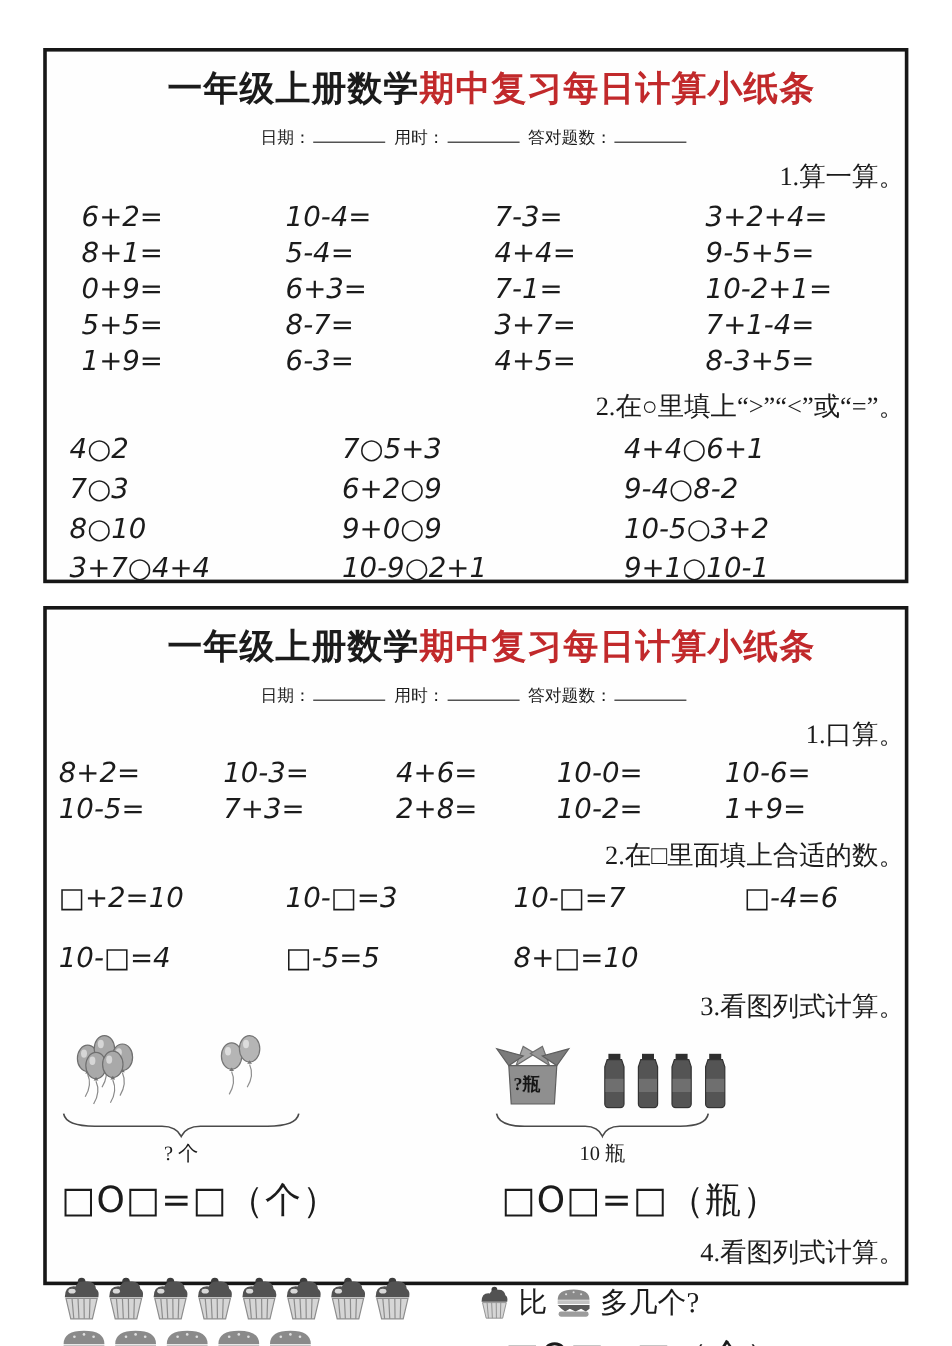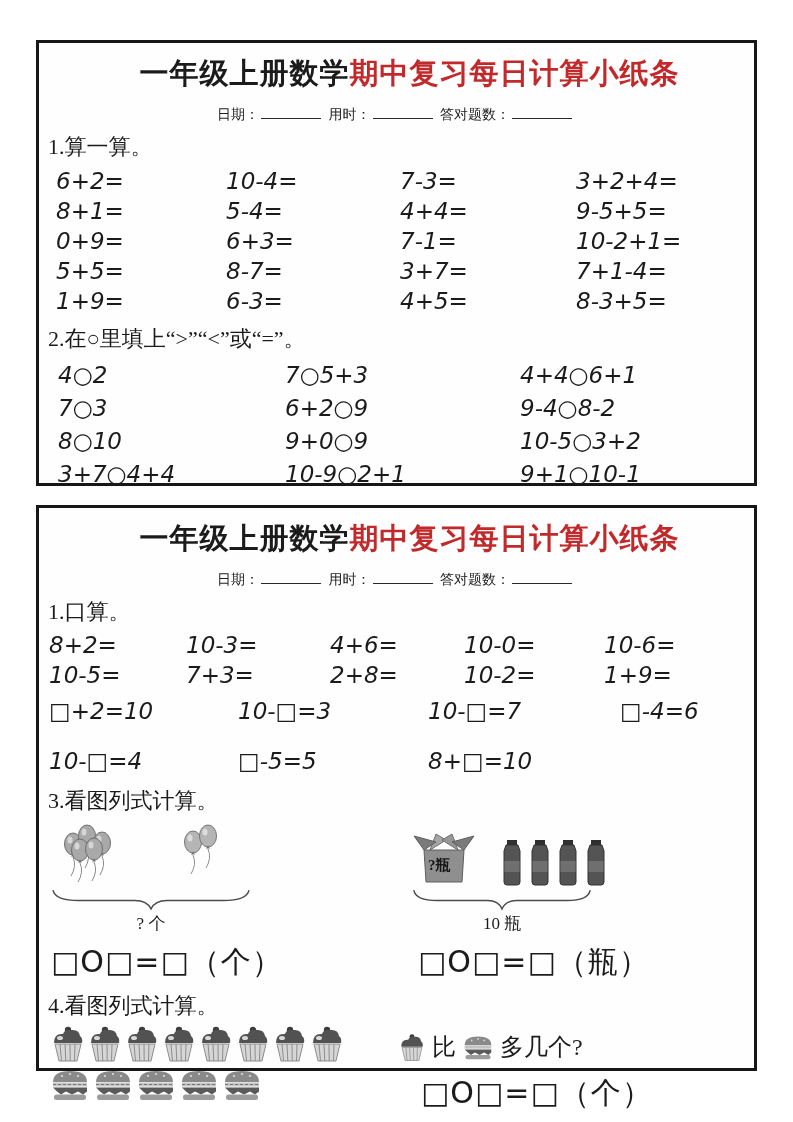--- a/index.html
+++ b/index.html
@@ -10,26 +10,26 @@
   #sheet1 { top:40px;  height:446px; }
   #sheet2 { top:505px; height:566px; }
 
   .sheet-title { text-align:center; margin-top:11px; font-size:29px; font-weight:bold; letter-spacing:1px;padding-left:26px; }
   .title-red { color:#c1292b; }
 
   .date-line { text-align:center; margin-top:7px; font-size:14px; }
   .blank { display:inline-block; width:60px; height:17px; border-bottom:1.6px solid #2a2a2a;
            margin:0 4px 0 2px; vertical-align:baseline; }
 
-  .sec-heading { font-size:22px; margin:8px 0 2px 9px; }
+  .sec-heading { font-size:22px; margin:8px 0 2px 9px;text-align:right; }
 
   .grid { display:grid; }
   .grid .prob { font-family:"DejaVu Sans","Liberation Sans",sans-serif; font-style:italic;
                 font-size:23px; line-height:30px; }
-  .g1 { grid-template-columns:170px 174px 176px auto; padding-left:17px; margin-top:4px; }
+  .g1 { grid-template-columns:170px 174px 176px auto; padding-left:29px; margin-top:4px; }
   .g2 { grid-template-columns:227px 235px auto;       padding-left:19px; margin-top:5px; }
   .g2 .prob { line-height:33px; }
   .g3 { grid-template-columns:137px 144px 134px 140px auto; padding-left:10px; margin-top:3px; }
   .g4 { grid-template-columns:173px 174px 176px auto;       padding-left:10px; margin-top:4px;gap:16px; }
   .g4 .prob { line-height:34px; }
 
   .figures-row { display:flex; margin-top:6px; padding-left:10px; }
   .figure { display:flex; flex-direction:column; }
   .fig-left  { width:345px; }
   .fig-right { margin-left:18px; width:250px; }
@@ -139,20 +139,21 @@
         <div class="prob">4+6=</div>
         <div class="prob">10-0=</div>
         <div class="prob">10-6=</div>
         <div class="prob">10-5=</div>
         <div class="prob">7+3=</div>
         <div class="prob">2+8=</div>
         <div class="prob">10-2=</div>
         <div class="prob">1+9=</div>
       </div>
 
+    <div class="sec-heading">2.在□里面填上合适的数。</div>
     <div class="grid g4">
         <div class="prob">□+2=10</div>
         <div class="prob">10-□=3</div>
         <div class="prob">10-□=7</div>
         <div class="prob">□-4=6</div>
         <div class="prob">10-□=4</div>
         <div class="prob">□-5=5</div>
         <div class="prob">8+□=10</div>
       </div>
 

